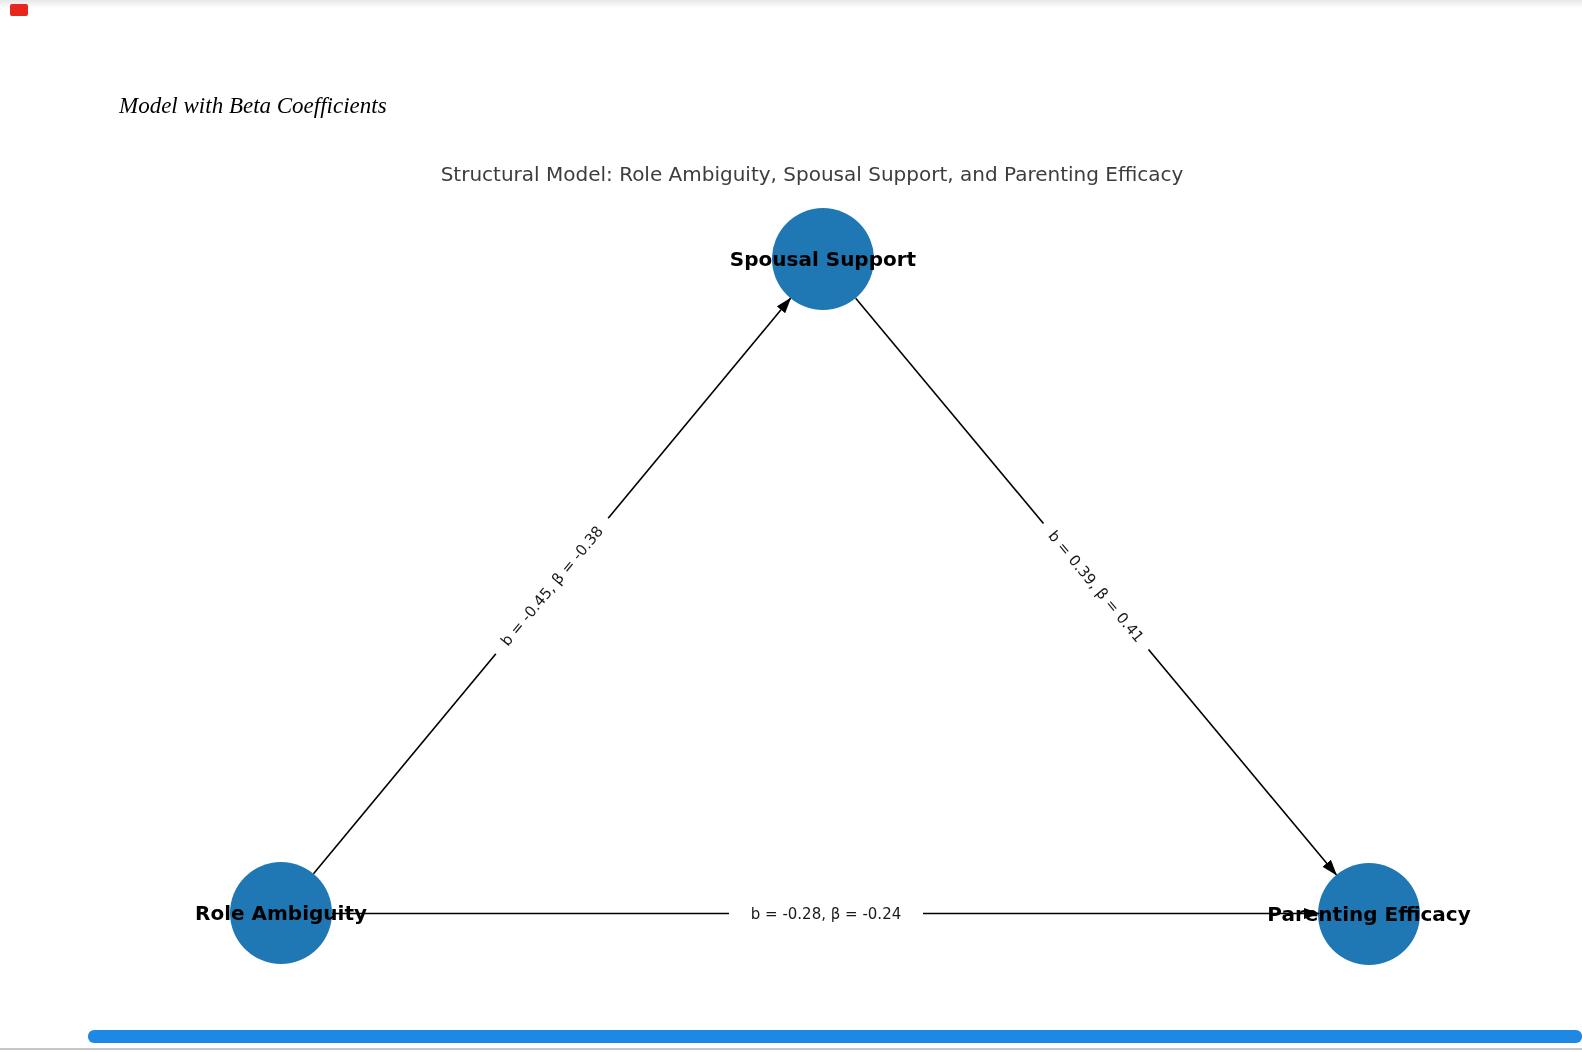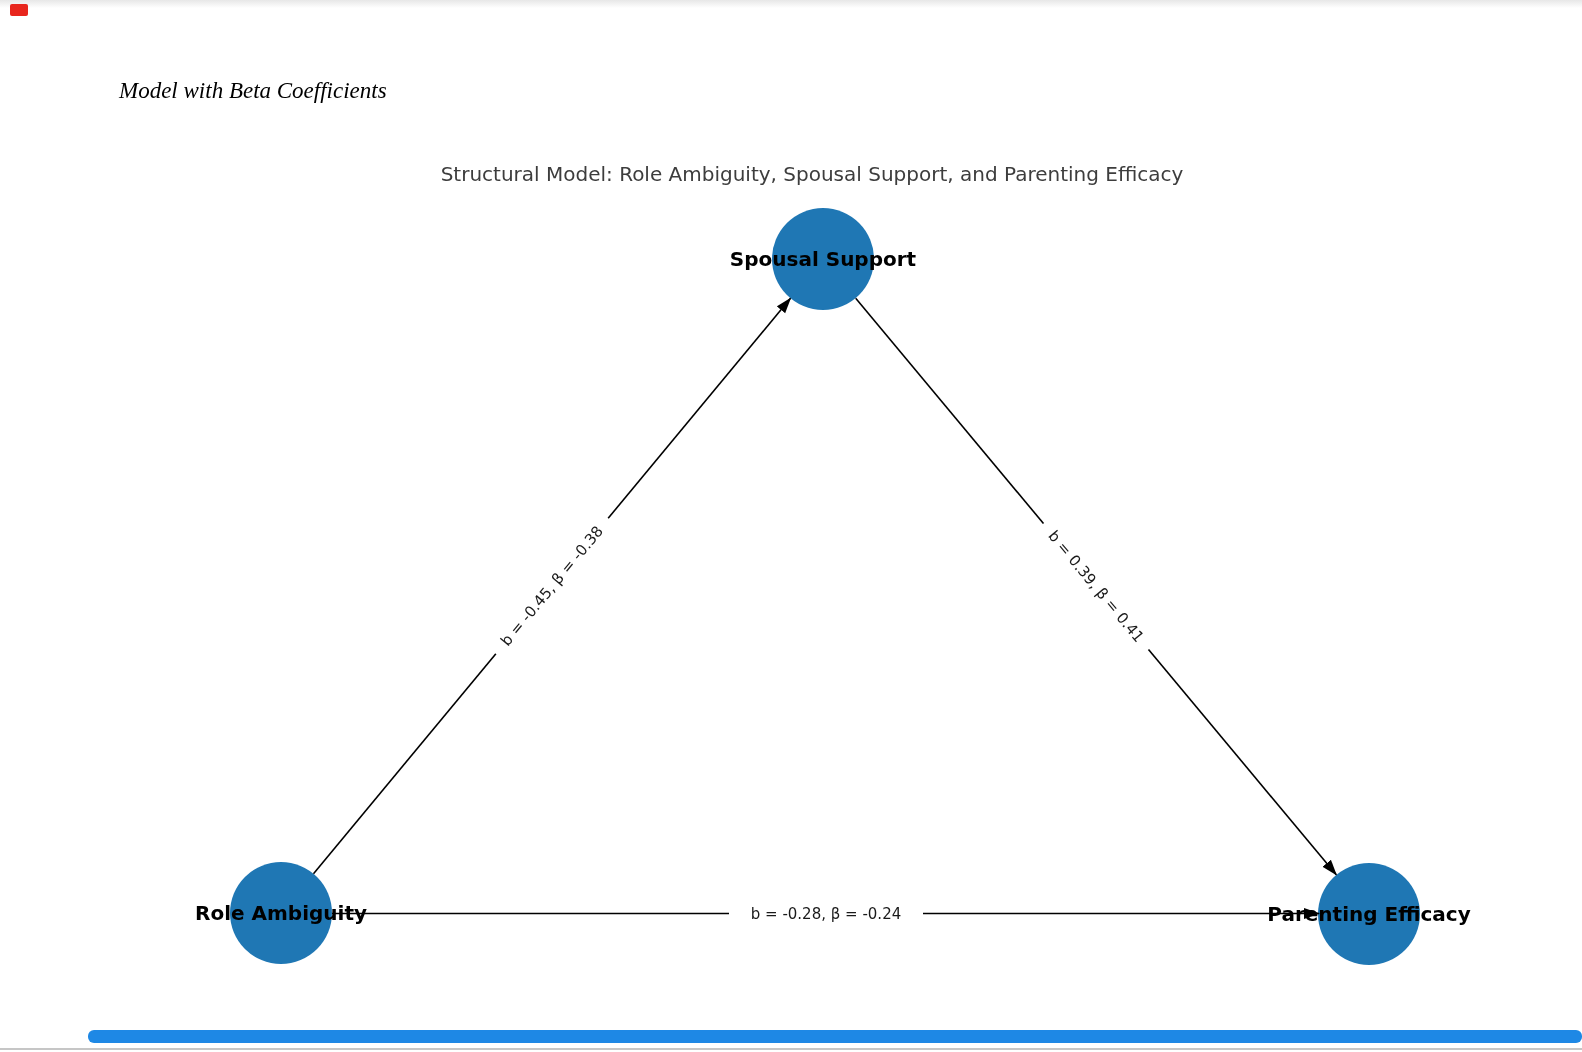--- a/index.html
+++ b/index.html
@@ -7,21 +7,21 @@
     position: relative;
     width: 1582px;
     height: 1052px;
     overflow: hidden;
     background: #ffffff;
     font-family: "DejaVu Sans", sans-serif;
   }
   #doc-heading {
     position: absolute;
     left: 119px;
-    top: 78px;
+    top: 93px;
     font-family: "Liberation Serif", serif;
     font-style: italic;
     font-size: 23px;
     line-height: 1.1;
     color: #000000;
     white-space: nowrap;
   }
   svg#fig {
     position: absolute;
     left: 0; top: 0;

